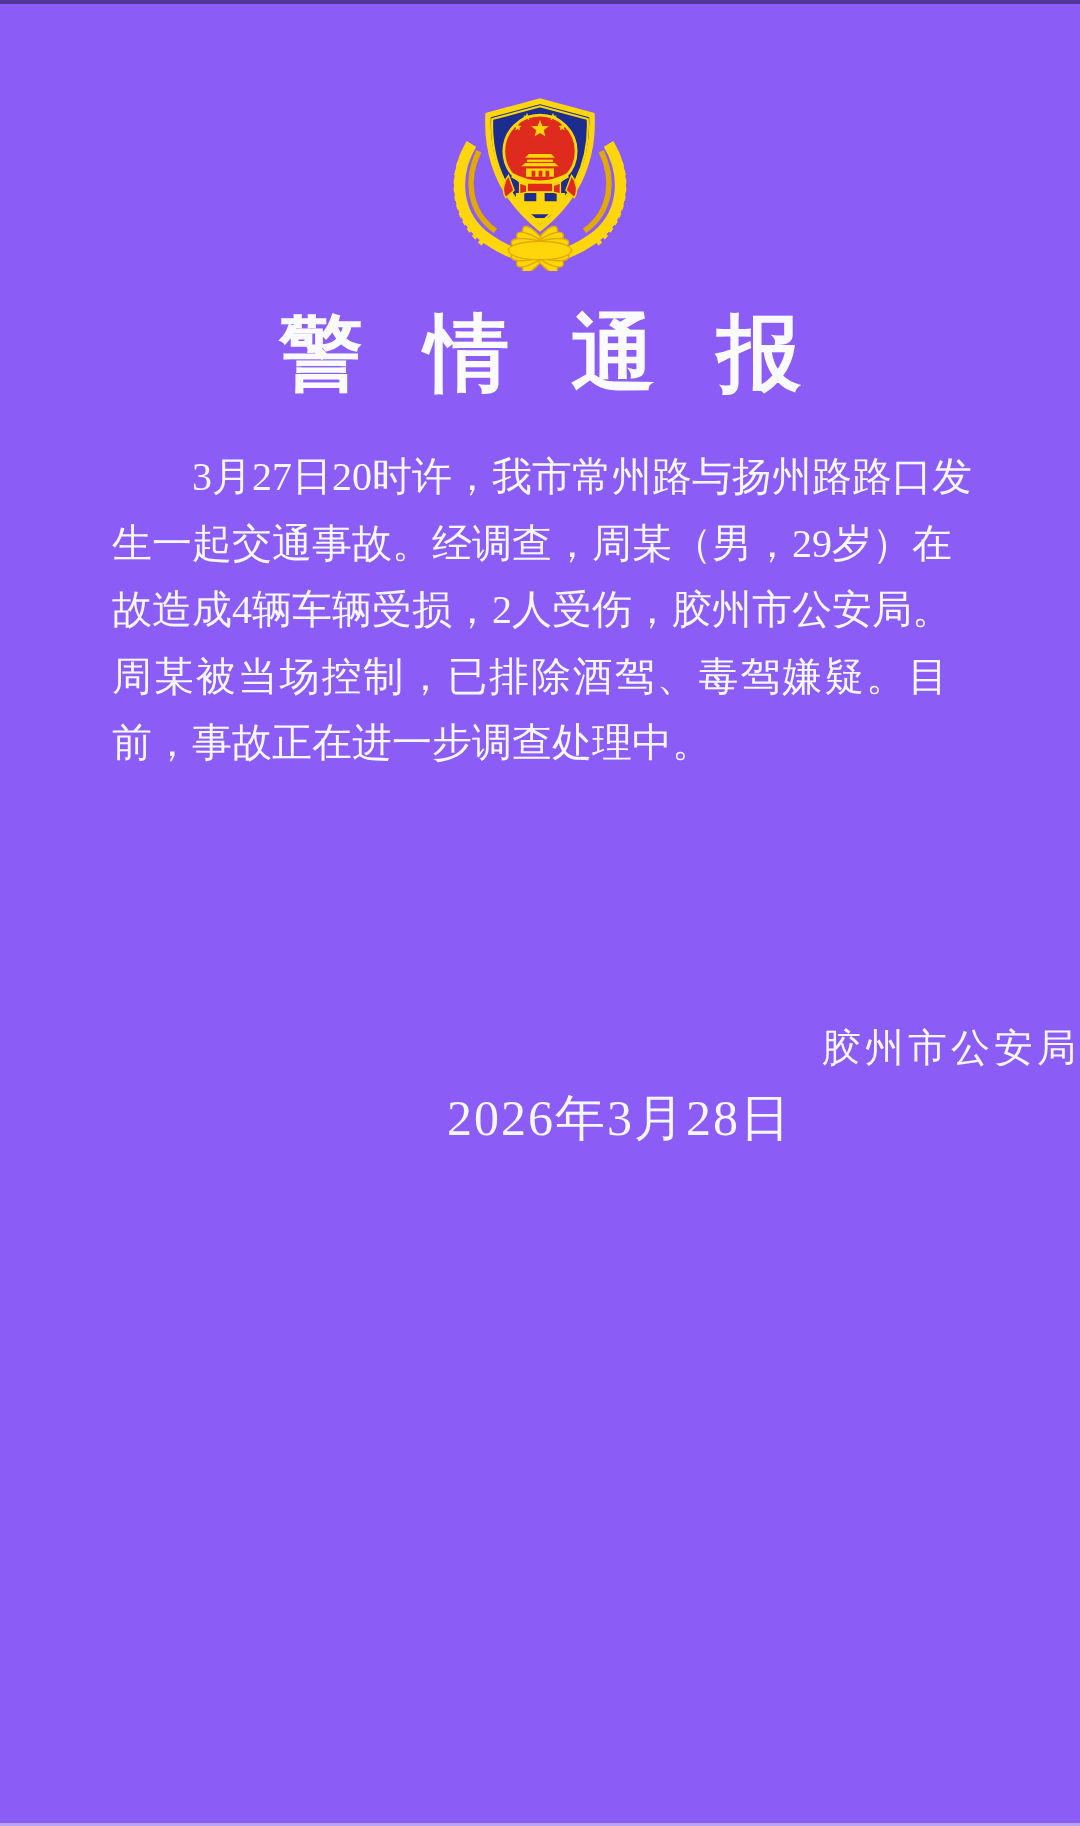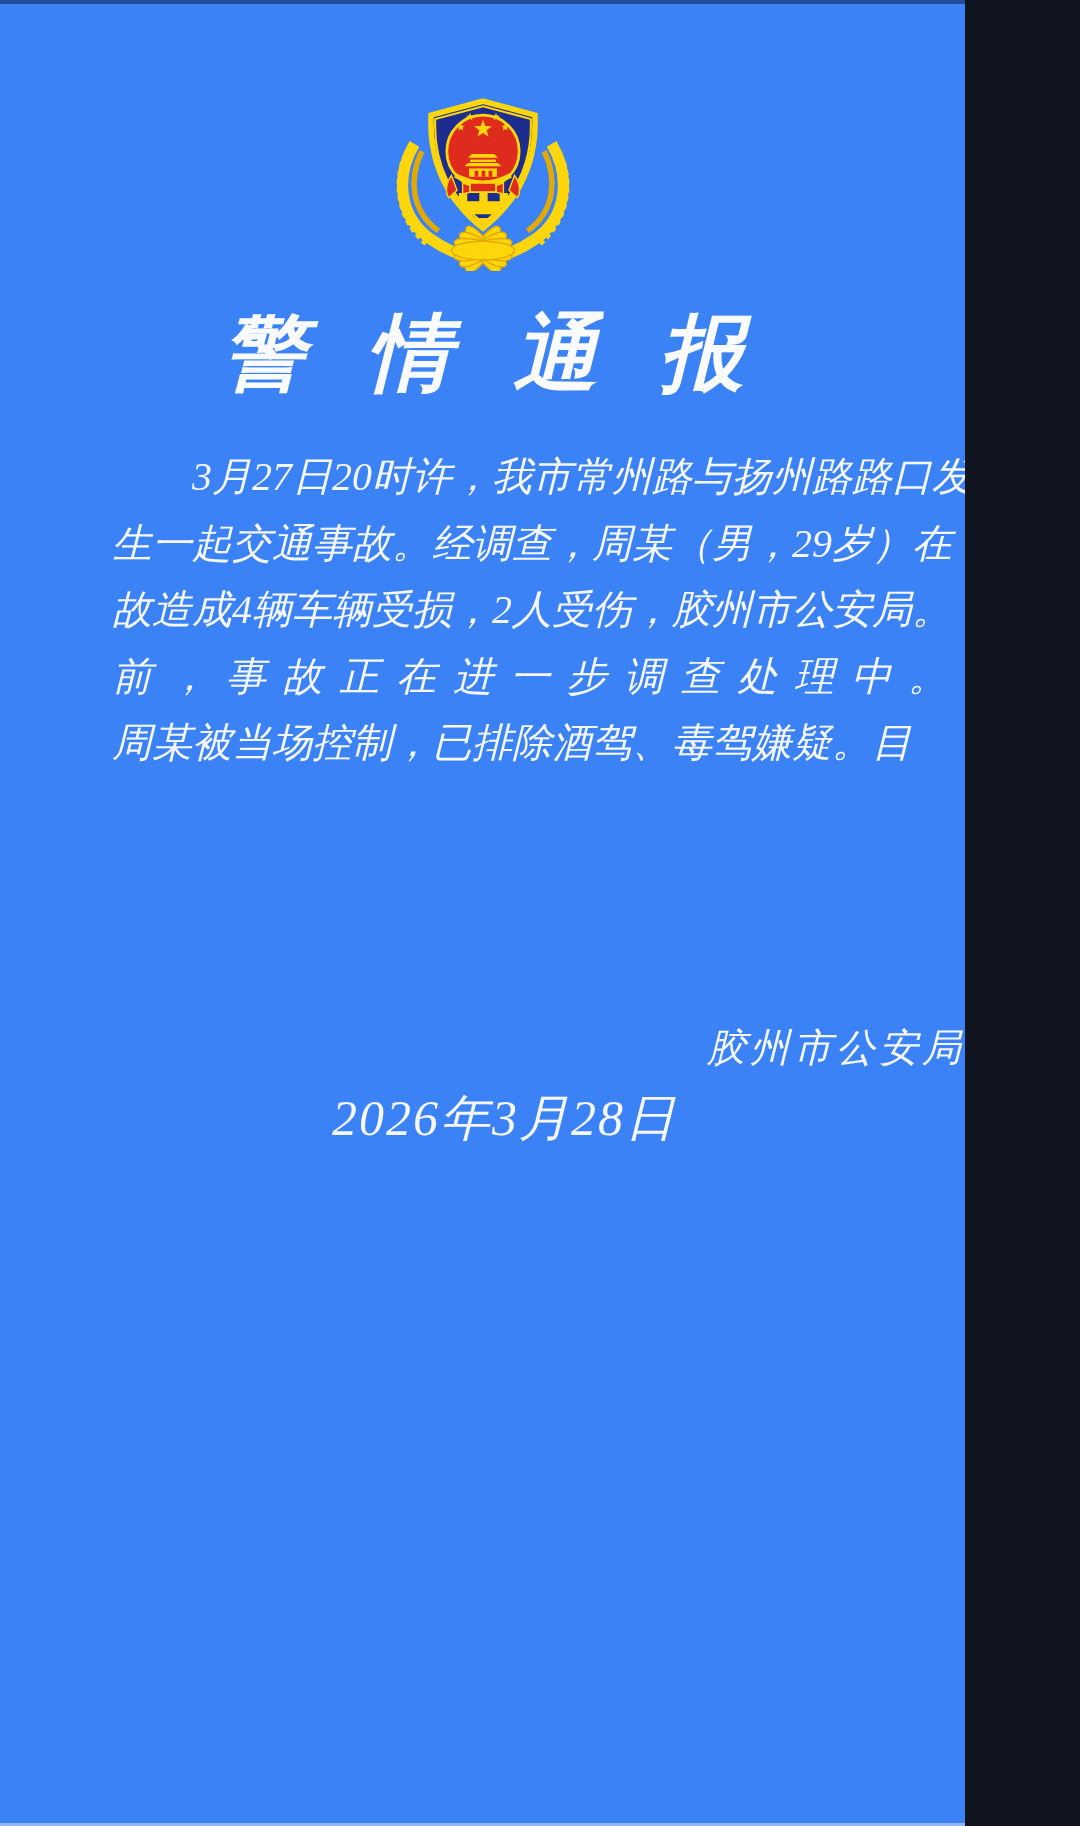--- a/index.html
+++ b/index.html
@@ -3,24 +3,23 @@
 <meta charset="utf-8">
 <style>
   html, body { margin: 0; padding: 0; }
   body {
     width: 1080px; height: 1826px;
     background: #10141f;
     font-family: "Liberation Serif", "DejaVu Serif", serif;
   }
   .poster {
     position: relative;
-    width: 965px; height: 1826px;
-    background: #3b82f6;
+    width: 1080px; height: 1826px;
+    background: #8b5cf6;
     overflow: hidden;
-    font-style: italic;
   }
   .edge-top {
     position: absolute; top: 0; left: 0; width: 100%; height: 4px;
     background: rgba(5, 10, 40, 0.45);
   }
   .edge-bottom {
     position: absolute; bottom: 0; left: 0; width: 100%; height: 3px;
     background: rgba(220, 225, 240, 0.55);
   }
   .badge {
@@ -153,21 +152,21 @@
       </g>
     </svg>
   </div>
 
   <h1 class="title">警情通报</h1>
 
   <div class="body-text">
       <p class="body-line">　　3月27日20时许，我市常州路与扬州路路口发</p>
       <p class="body-line">生一起交通事故。经调查，周某（男，29岁）在</p>
       <p class="body-line">故造成4辆车辆受损，2人受伤，胶州市公安局。</p>
+      <p class="body-line">周某被当场控制，已排除酒驾、毒驾嫌疑。目</p>
       <p class="body-line">前，事故正在进一步调查处理中。</p>
-      <p class="body-line">周某被当场控制，已排除酒驾、毒驾嫌疑。目</p>
     </div>
 
   <div class="issuer">胶州市公安局</div>
   <div class="issue-date">2026年3月28日</div>
 
   <div class="edge-bottom"></div>
 </div>
 
 </body></html>

